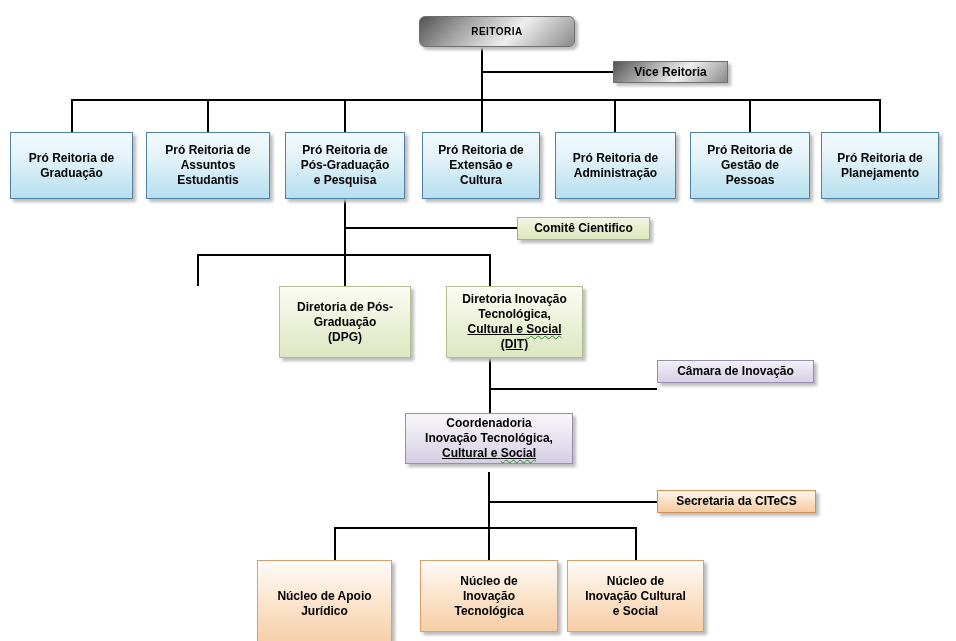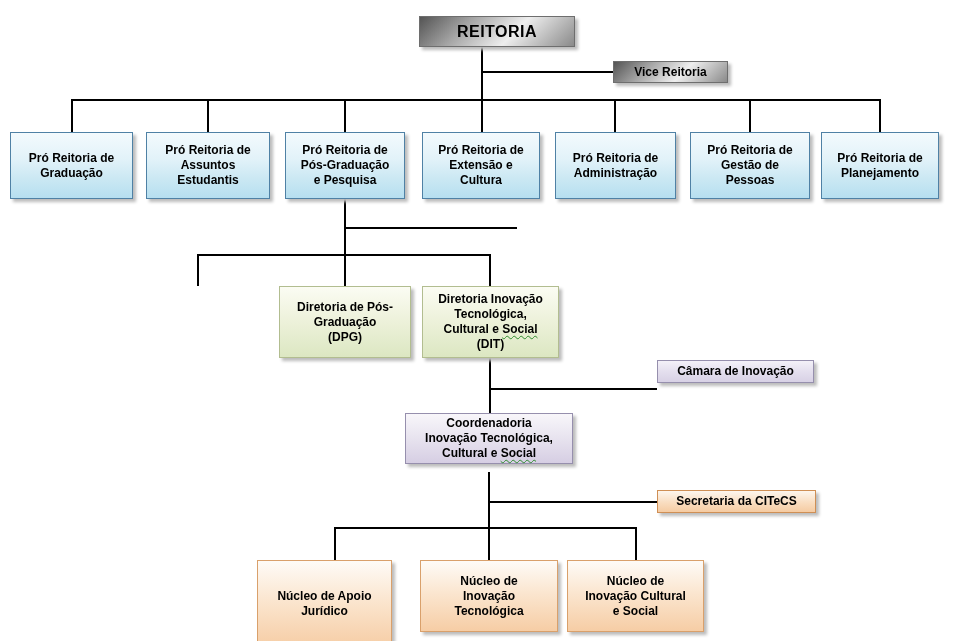--- a/index.html
+++ b/index.html
@@ -24,35 +24,35 @@
     align-items: center;
     justify-content: center;
     text-align: center;
     font-weight: bold;
     color: #000000;
     font-size: 12px;
     line-height: 15px;
   }
   .lbl { display: block; width: 100%; }
   .multiline { display: block; white-space: pre-line; }
-  .blk { display: block; }
+  .blk { display: block; text-decoration: underline; }
   .wavy {
     text-decoration: underline;
     text-decoration-style: wavy;
     text-decoration-color: #2e8b2e;
     text-decoration-thickness: 1px;
     text-underline-offset: 2px;
   }
 
   .metal {
     background: linear-gradient(135deg, #545454 0%, #a6a6a6 30%, #eeeeee 60%, #8a8a8a 100%);
     border: 1px solid #6e6e6e;
     box-shadow: 3px 3px 3px #bcbcbc;
   }
-  .metal.root { font-size: 16px; letter-spacing: 0.5px; }
+  .metal.root { font-size: 10px; letter-spacing: 0.5px; border-radius: 6px; }
 
   .blue {
     background: linear-gradient(180deg, #f3fafd 0%, #e2f2f9 40%, #cbe8f3 70%, #b6dff0 100%);
     border: 1.5px solid #4f81a5;
     box-shadow: 3px 3px 3px #bcbcbc;
   }
   .green {
     background: linear-gradient(180deg, #fbfcf3 0%, #eef2dc 45%, #dce7c2 100%);
     border: 1.5px solid #b2bd90;
     box-shadow: 3px 3px 3px #bcbcbc;
@@ -131,27 +131,30 @@
   <div class="node blue" style="left:690px;top:132px;width:120px;height:67px">
     <span class="lbl multiline">Pró Reitoria de
 Gestão de
 Pessoas</span>
   </div>
   <div class="node blue" style="left:821px;top:132px;width:118px;height:67px">
     <span class="lbl multiline">Pró Reitoria de
 Planejamento</span>
   </div>
 
+  <div class="node green sm" style="left:517px;top:217px;width:133px;height:23px">
+    <span class="lbl">Comitê Cientifico</span>
+  </div>
 
   <div class="node green" style="left:279px;top:286px;width:132px;height:72px">
     <span class="lbl multiline">Diretoria de Pós-
 Graduação
 (DPG)</span>
   </div>
-  <div class="node green" style="left:422px;top:286px;width:137px;height:72px">
+  <div class="node green" style="left:446px;top:286px;width:137px;height:72px">
     <span class="lbl">
         <span class="multiline">Diretoria Inovação
 Tecnológica,</span>
         <span class="blk"><span>Cultural e</span> <span class="wavy">Social</span></span>
         <span class="blk">(DIT)</span>
       </span>
   </div>
 
   <div class="node purple sm" style="left:657px;top:360px;width:157px;height:23px">
     <span class="lbl">Câmara de Inovação</span>

